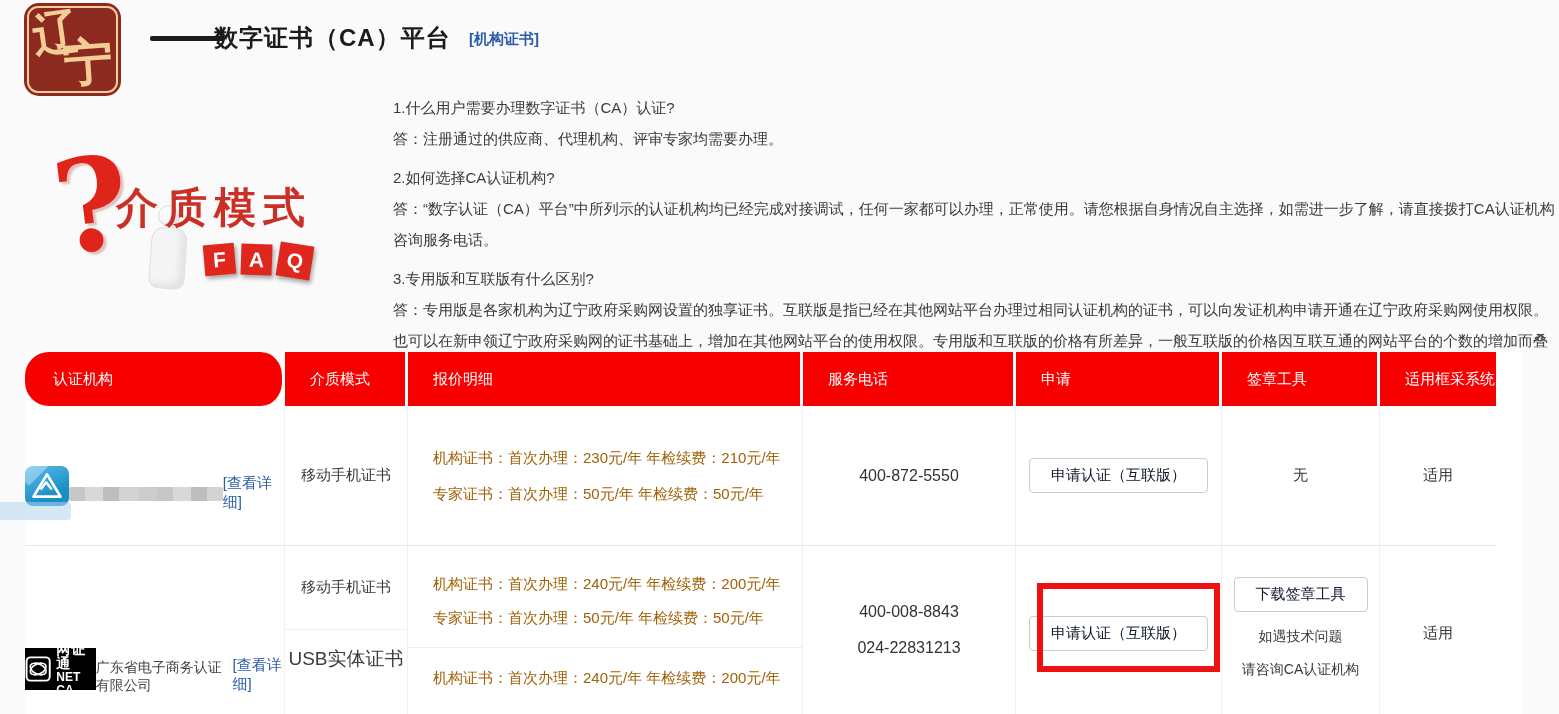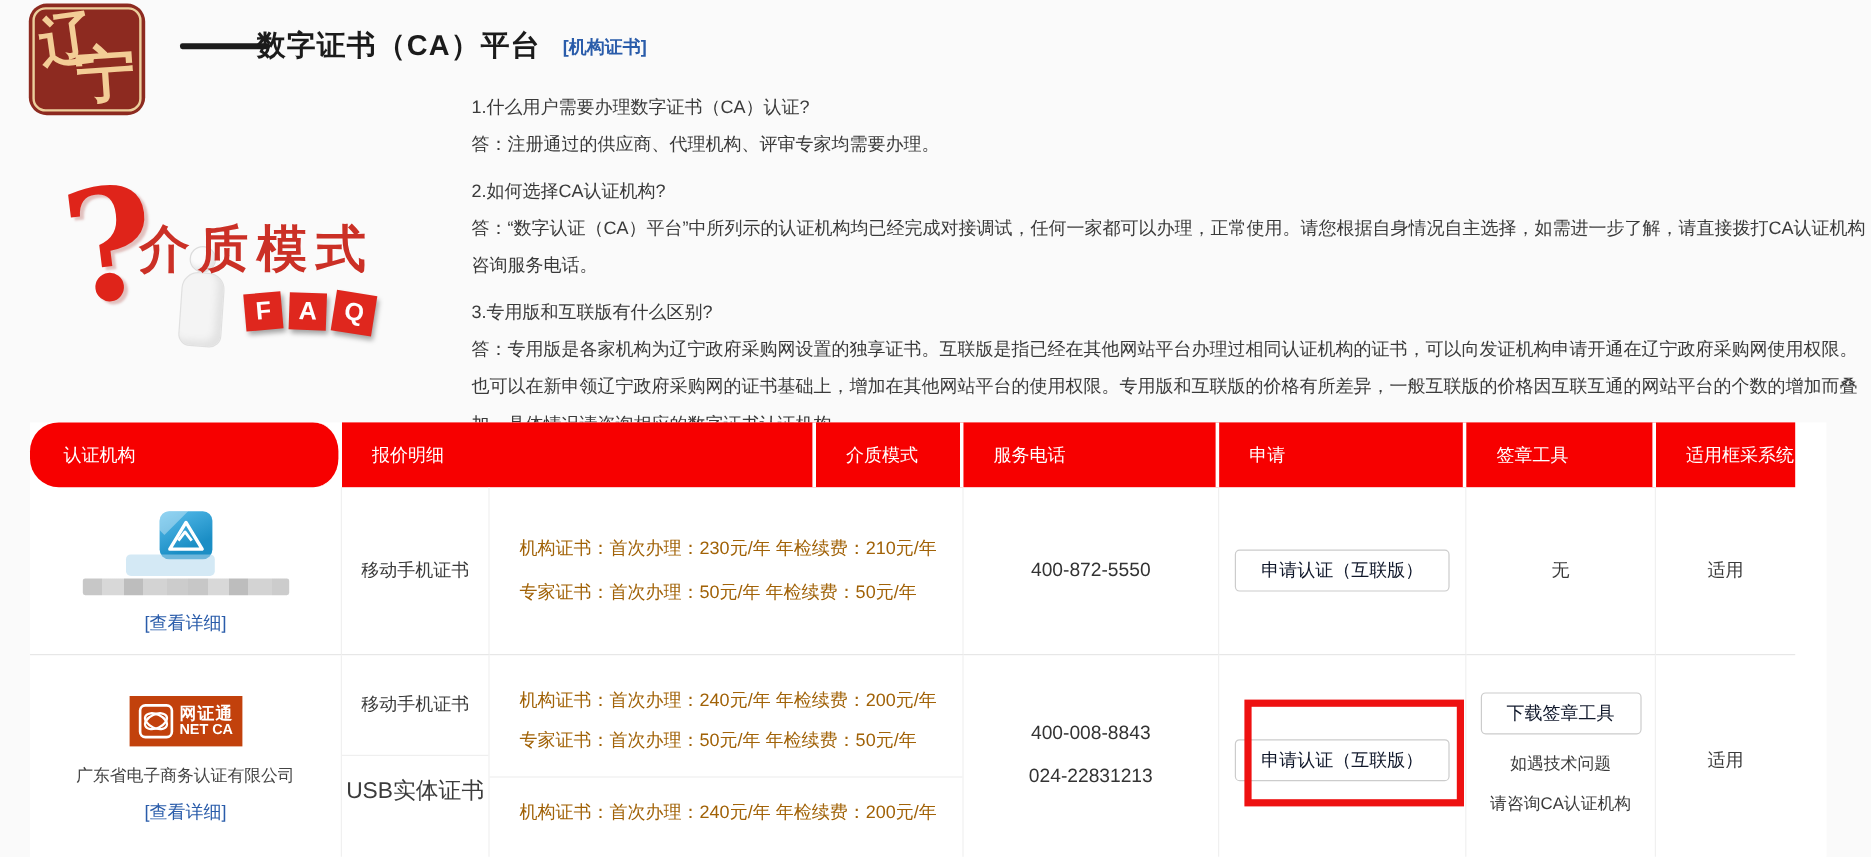--- a/index.html
+++ b/index.html
@@ -51,21 +51,21 @@
   .faq-block {
     width:31px; height:31px; background:#df271e; color:#fff; font-weight:bold; font-size:21px;
     display:flex; align-items:center; justify-content:center;
     box-shadow:2px 3px 4px rgba(0,0,0,.35);
   }
   .faq-block:nth-child(1){ transform:rotate(-5deg); }
   .faq-block:nth-child(2){ transform:rotate(2deg); }
   .faq-block:nth-child(3){ transform:rotate(9deg); width:34px; height:34px; }
 
   
-  .faq-text { position:absolute; left:393px; top:74px; width:1164px; font-size:15px; line-height:31px; color:#3a3a3a; }
+  .faq-text { position:absolute; left:393px; top:92px; width:1164px; font-size:15px; line-height:31px; color:#3a3a3a; }
   .faq-text p { margin:0; }
   .faq-gap { height:8px; }
 
   
   .ca-table { position:absolute; left:25px; top:352px; width:1497px; background:#fff; }
   .thead { display:flex; height:54px; }
   .th {
     background:#f70000; color:#fff; font-size:15px;
     display:flex; align-items:center; padding-left:25px;
     border-right:3px solid #fff;
@@ -76,21 +76,21 @@
   .c5{ width:206px; } .c6{ width:158px; } .c7{ width:116px; }
 
   .trow { display:flex; background:#fff; }
   .row1 { height:140px; }
   .row2 { height:212px; }
   .cell { border-right:1px solid #f0f0f0; border-bottom:1px solid #e7e7e7; position:relative; }
   .cell:last-child { border-right:none; }
   .row2 .cell { border-bottom:none; }
 
   
-  .org-col { display:flex; flex-direction:column; align-items:center; }
+  .org-col { display:flex; flex-direction:row; align-items:center; }
   .row1 .org-col { padding-top:20px; }
   .icon-wrap { position:relative; }
   .app-icon {
     width:44px; height:40px; border-radius:8px;
     background:linear-gradient(155deg,#58bdec 0%,#1b8ec5 70%);
     display:flex; align-items:center; justify-content:center; position:relative; overflow:hidden;
   }
   .app-icon::before {
     content:""; position:absolute; left:-10px; top:-14px; width:28px; height:28px;
     background:rgba(255,255,255,.35); transform:rotate(45deg);
@@ -101,21 +101,21 @@
   }
   .pixel-bar {
     margin-top:16px; width:172px; height:14px; border-radius:2px;
     background:repeating-linear-gradient(90deg,#c7c7c7 0 16px,#d8d8d8 16px 34px,#bdbdbd 34px 50px,#d3d3d3 50px 70px,#cccccc 70px 88px);
   }
   .detail-link { margin-top:14px; color:#2a5caa; font-size:15px; cursor:pointer; text-decoration:none; }
 
   
   .row2 .org-col { padding-top:34px; }
   .netca-logo {
-    width:94px; height:42px; background:#c2410c; display:flex; align-items:center; justify-content:center; gap:5px;
+    width:94px; height:42px; background:#000000; display:flex; align-items:center; justify-content:center; gap:5px;
   }
   .netca-text { color:#fff; line-height:1.05; text-align:left; }
   .netca-cn { font-size:14px; font-weight:bold; letter-spacing:1px; }
   .netca-en { font-size:12px; font-weight:bold; }
   .org-name { margin-top:16px; font-size:14px; color:#444; }
   .row2 .detail-link { margin-top:12px; }
 
   
   .center-cell { display:flex; align-items:center; justify-content:center; font-size:15px; color:#3a3a3a; }
   .media-sub1 { height:84px; display:flex; align-items:center; justify-content:center; border-bottom:1px solid #efefef; font-size:15px; }
@@ -187,22 +187,22 @@
   <p>答：“数字认证（CA）平台”中所列示的认证机构均已经完成对接调试，任何一家都可以办理，正常使用。请您根据自身情况自主选择，如需进一步了解，请直接拨打CA认证机构咨询服务电话。</p>
   <div class="faq-gap"></div>
   <p>3.专用版和互联版有什么区别?</p>
   <p>答：专用版是各家机构为辽宁政府采购网设置的独享证书。互联版是指已经在其他网站平台办理过相同认证机构的证书，可以向发证机构申请开通在辽宁政府采购网使用权限。也可以在新申领辽宁政府采购网的证书基础上，增加在其他网站平台的使用权限。专用版和互联版的价格有所差异，一般互联版的价格因互联互通的网站平台的个数的增加而叠加。具体情况请咨询相应的数字证书认证机构。</p>
 </div>
 
 <div class="ca-table">
 
   <div class="thead">
     <div class="th c1">认证机构</div>
+    <div class="th c2">介质模式</div>
     <div class="th c3">报价明细</div>
-    <div class="th c2">介质模式</div>
     <div class="th c4">服务电话</div>
     <div class="th c5">申请</div>
     <div class="th c6">签章工具</div>
     <div class="th c7">适用框采系统</div>
   </div>
 
   <div class="trow row1">
     <div class="cell c1 org-col">
       <div class="icon-wrap">
         <div class="app-icon">

